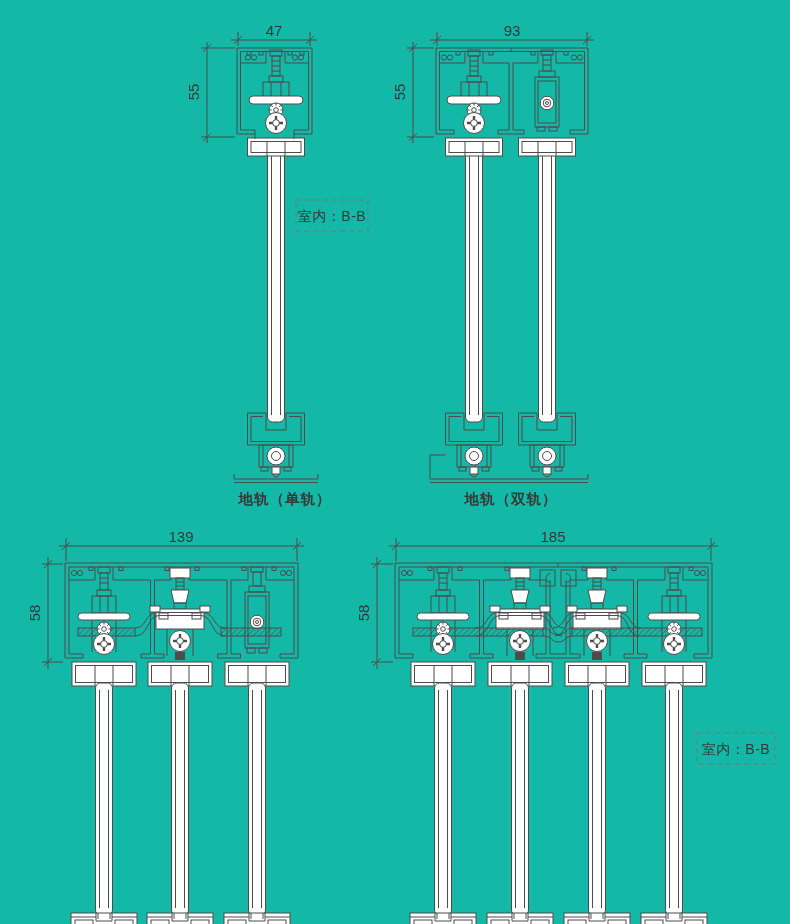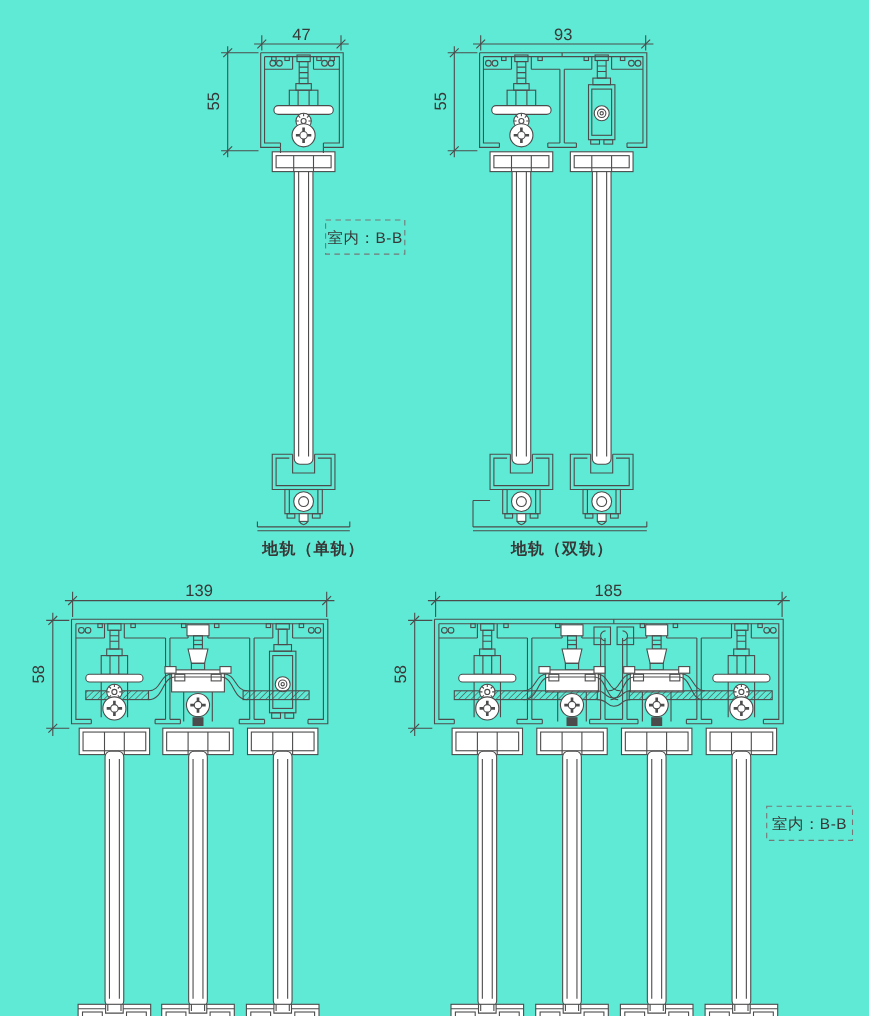--- a/index.html
+++ b/index.html
@@ -1,16 +1,16 @@
 <!DOCTYPE html>
 <html><head>
 <meta charset="utf-8">
 <style>
   html,body{margin:0;padding:0;background:#fff;}
-  .sheet{position:relative;width:790px;height:924px;background:#5eead4;overflow:hidden;
+  .sheet{position:relative;width:790px;height:924px;background:#14b8a6;overflow:hidden;
          font-family:"Liberation Sans","DejaVu Sans",sans-serif;}
   svg text{font-family:"Liberation Sans","DejaVu Sans",sans-serif;}
   .dimtxt{font-size:15px;}
   .captxt{font-size:14.5px;font-weight:600;letter-spacing:1px;}
   .roomtxt{font-size:14px;letter-spacing:0.5px;}
 </style>
 </head>
 <body>
 
 <div class="sheet">

